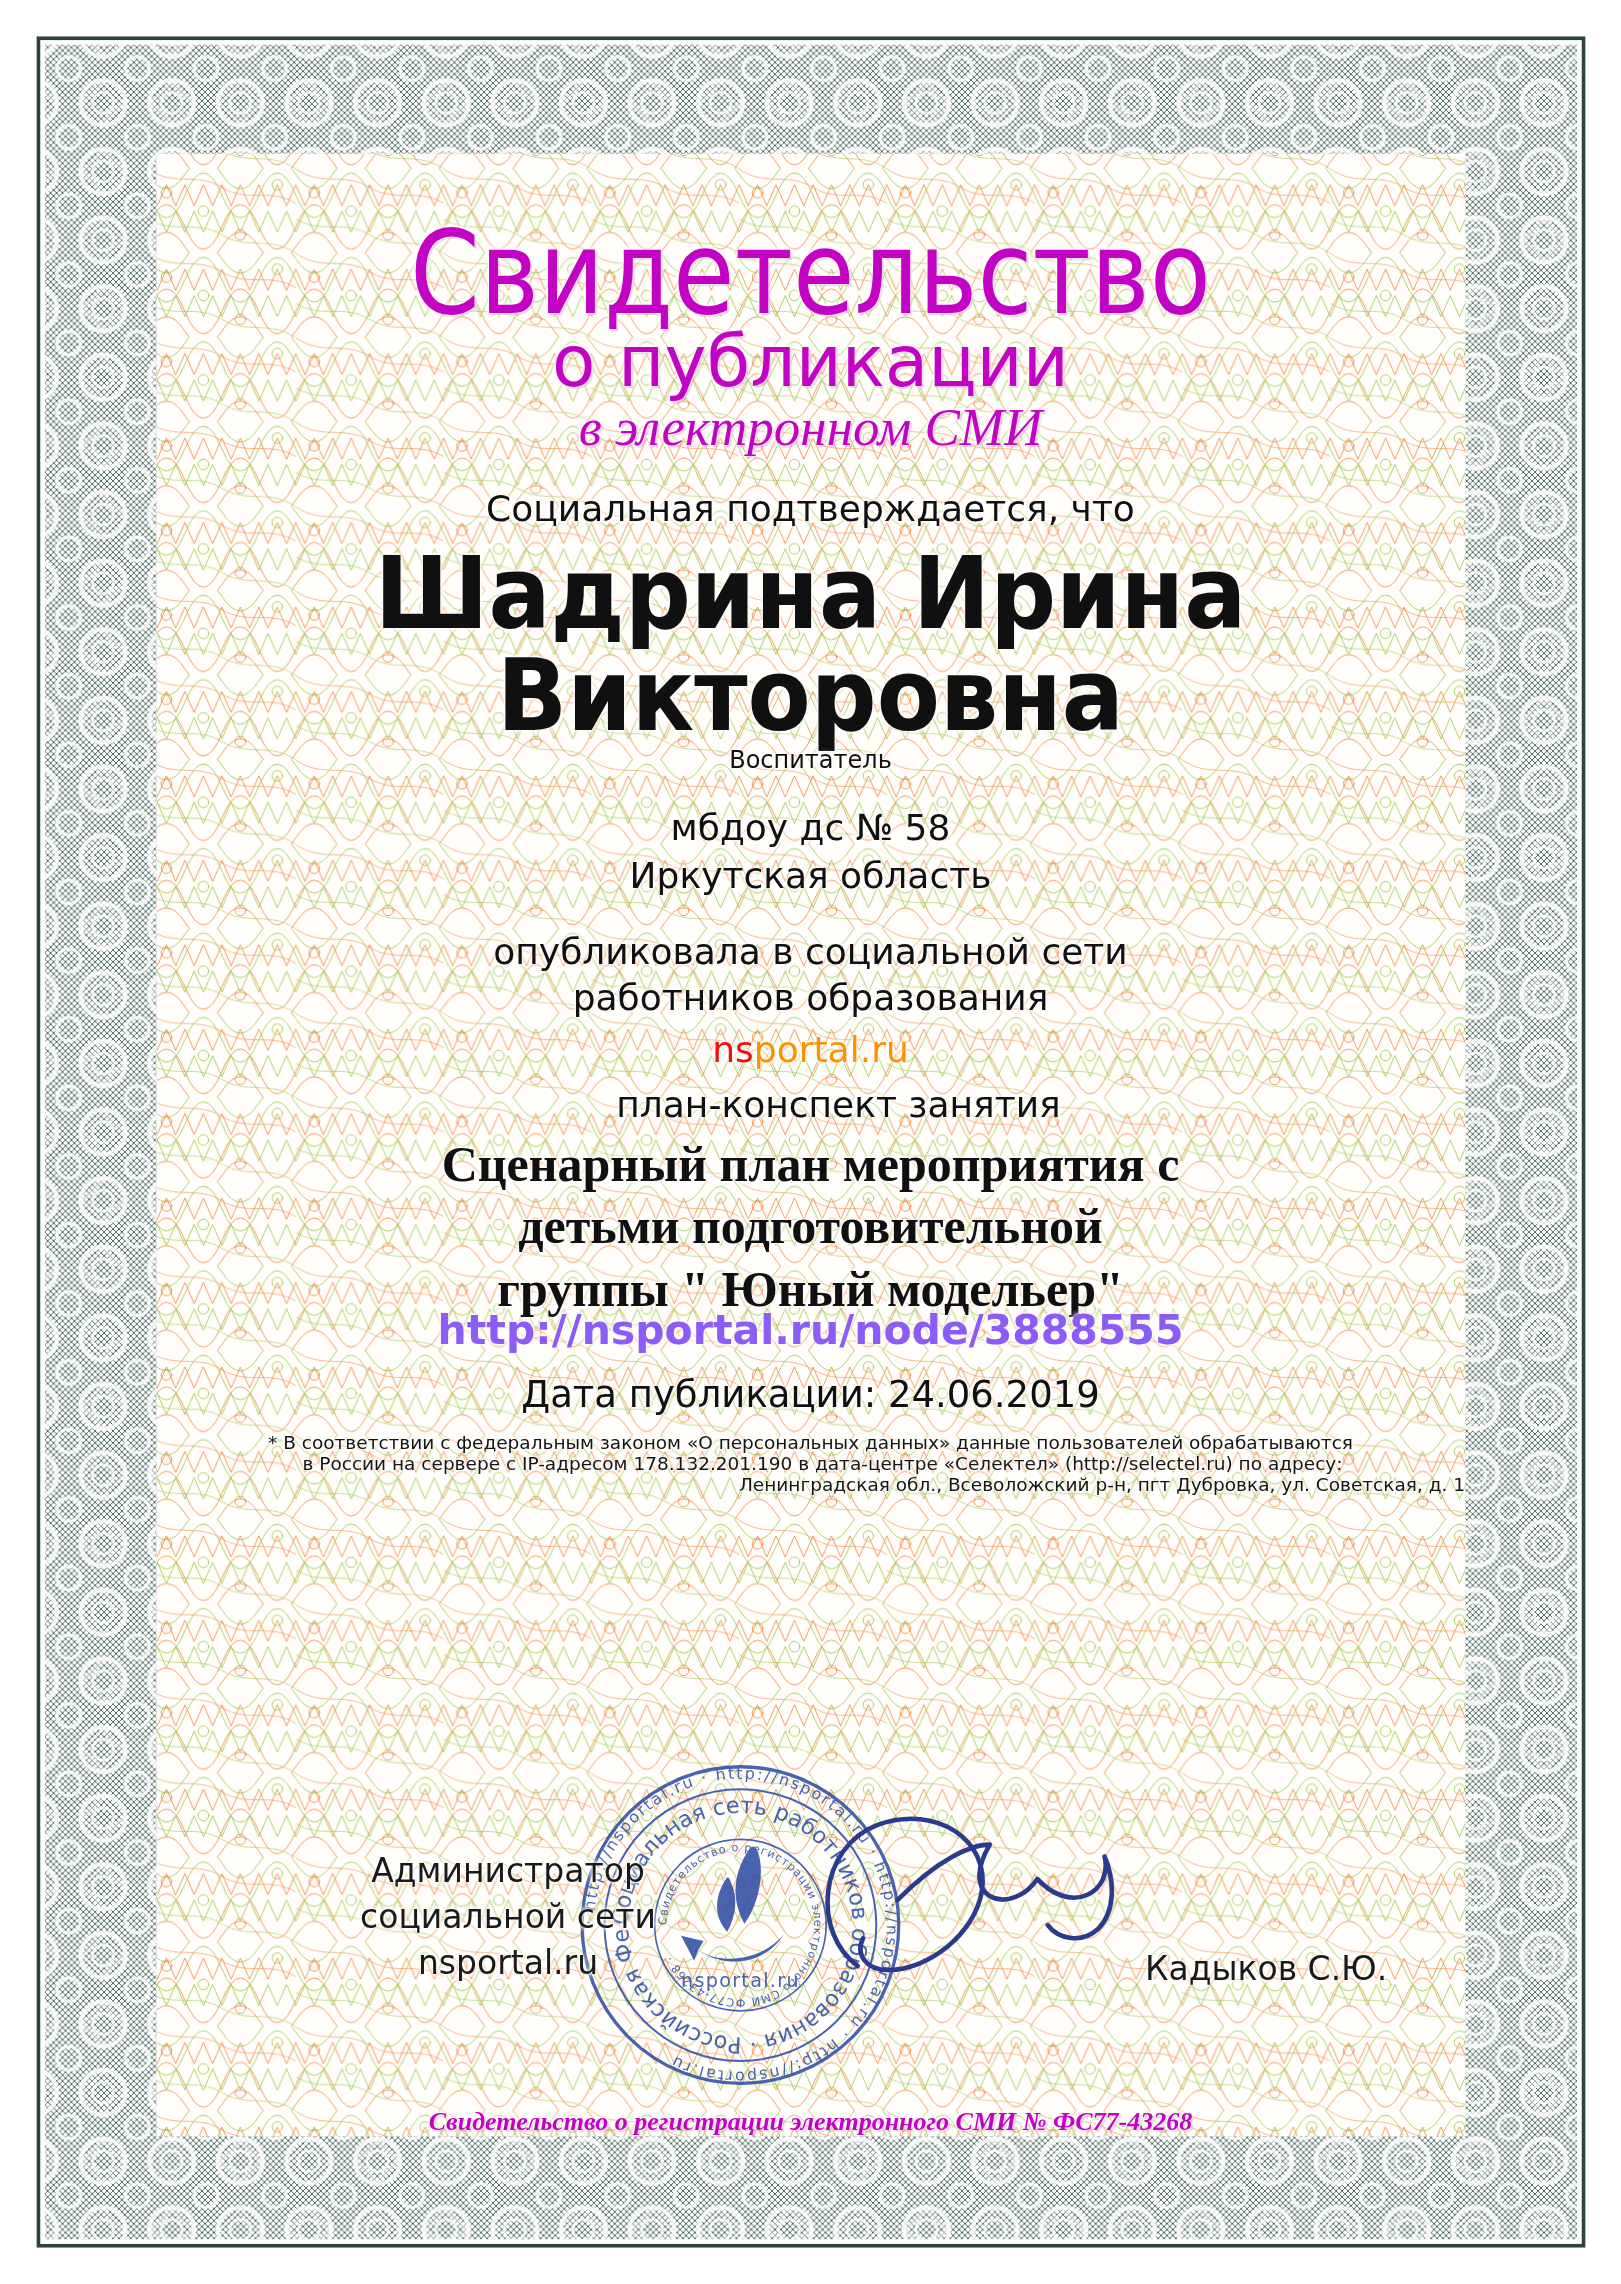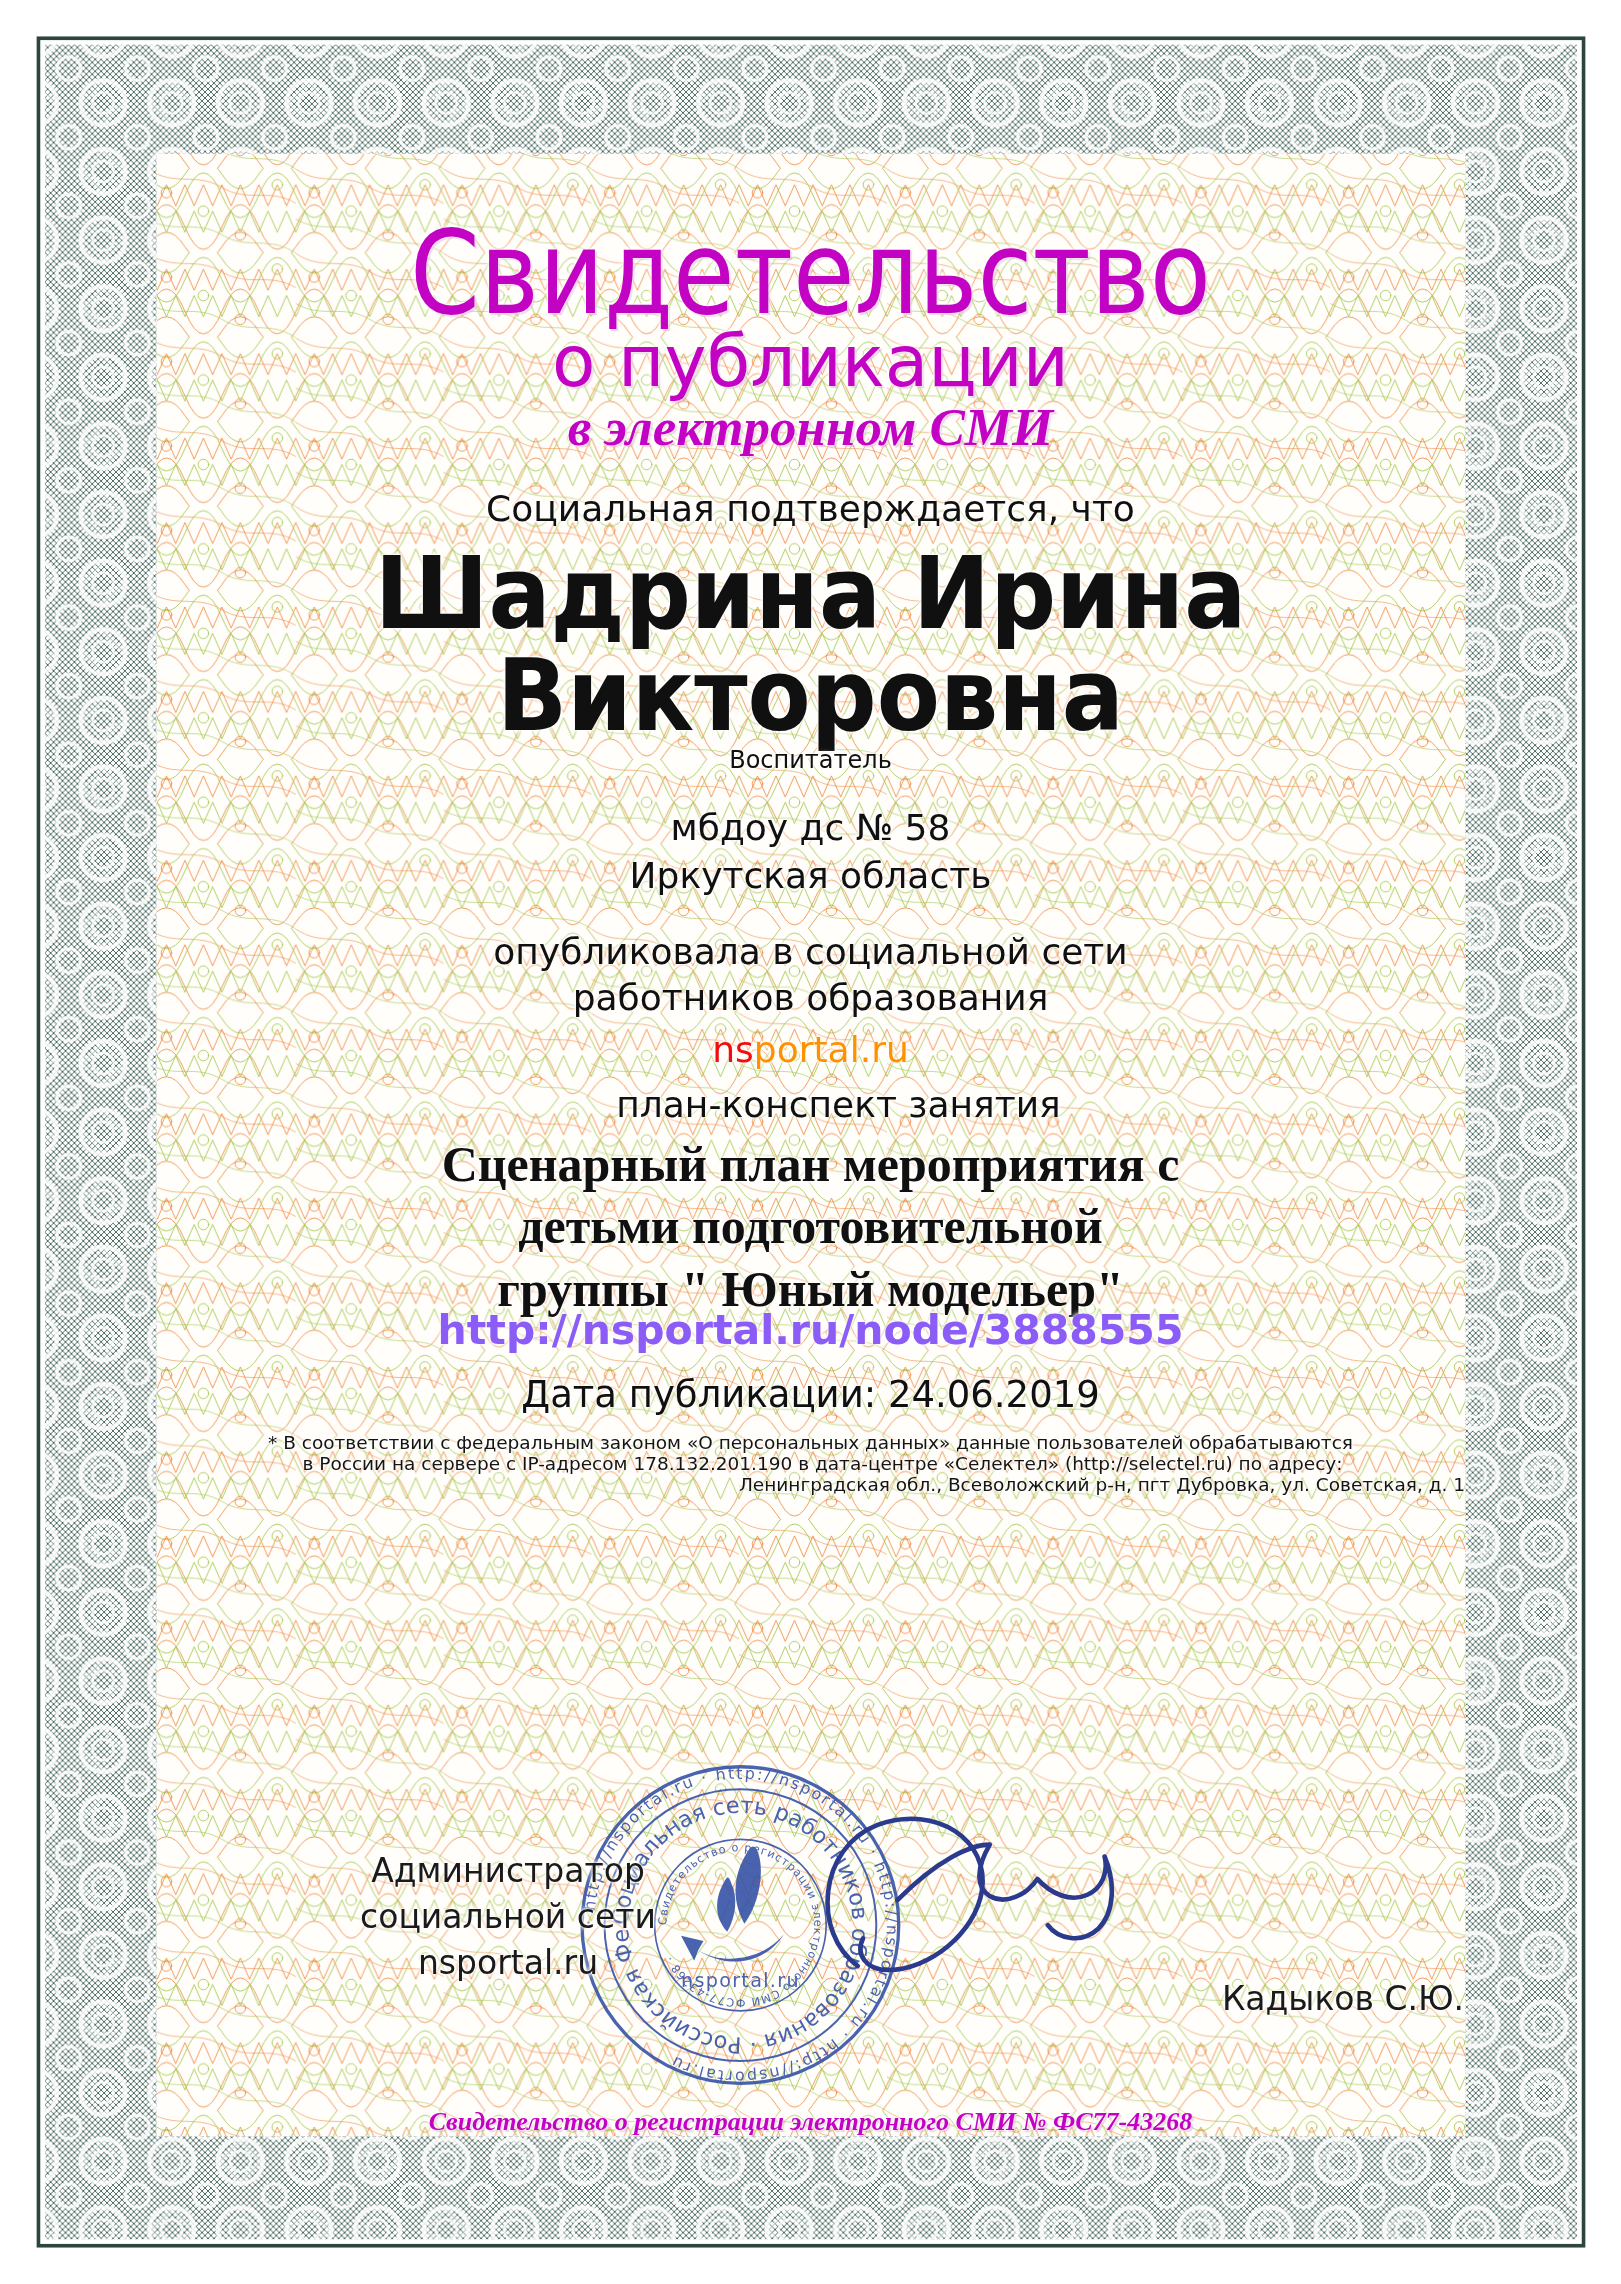--- a/index.html
+++ b/index.html
@@ -7,21 +7,21 @@
         font-family:"DejaVu Sans",sans-serif;}
   #bg{position:absolute;left:0;top:0;width:1622px;height:2284px;z-index:0;}
   .line{position:absolute;left:156px;width:1309px;text-align:center;z-index:2;line-height:1;
         color:#101010;white-space:nowrap;
         text-shadow:0 0 6.6px #fff,0 0 4px #fff,0 0 2px #fff;}
   .magenta{color:#c303c4;text-shadow:0 0 6.6px #fff,0 0 3.3px #fff,2px 2px 1.3px rgba(130,0,130,.25);}
   .cx87{transform:scaleX(.87);transform-origin:50% 50%;}
   .cx93{transform:scaleX(.93);transform-origin:50% 50%;}
   .t-title{top:216px;font-size:115px;}
   .t-sub1{top:326px;font-size:71px;}
-  .t-sub2{top:401px;font-size:53px;font-family:"Liberation Serif","DejaVu Serif",serif;font-style:italic;font-weight:bold;}
+  .t-sub2{top:401px;font-size:53px;font-family:"Liberation Serif","DejaVu Serif",serif;font-style:italic;}
   .t-confirm{top:491px;font-size:36px;}
   .t-name{font-size:99px;font-weight:bold;}
   .t-name1{top:544px;}
   .t-name2{top:646px;}
   .t-pos{top:748px;font-size:24px;}
   .t-org{top:810px;font-size:36px;}
   .t-region{top:858px;font-size:36px;}
   .t-act1{top:934px;font-size:36px;}
   .t-act2{top:980px;font-size:36px;}
   .t-site{top:1032px;font-size:36px;}
@@ -36,21 +36,21 @@
          text-shadow:0 0 6.6px #fff,0 0 3.3px #fff;}
   .t-date{top:1376px;font-size:37px;}
   .t-legal{font-size:18.5px;color:#141414;}
   .t-legal1{top:1434px;}
   .t-legal2{top:1455px;padding-left:12px;}
   .t-legal3{top:1476px;text-align:right;}
   .t-admin{left:277px;width:462px;text-align:center;font-size:33px;color:#1a1a1a;}
   .t-admin1{top:1854px;}
   .t-admin2{top:1900px;}
   .t-admin3{top:1946px;}
-  .t-signer{left:1145px;width:396px;text-align:center;top:1952px;font-size:33px;color:#1a1a1a;margin-top:30px;}
+  .t-signer{left:1145px;width:396px;text-align:left;top:1952px;font-size:33px;color:#1a1a1a;}
   .t-footer{top:2109px;font-size:26px;font-family:"Liberation Serif","DejaVu Serif",serif;
             font-style:italic;font-weight:bold;}
 </style>
 </head>
 <body>
 
 <div id="page">
 
   <svg id="bg" viewBox="0 0 2458 3462" xmlns="http://www.w3.org/2000/svg">
     <defs>

